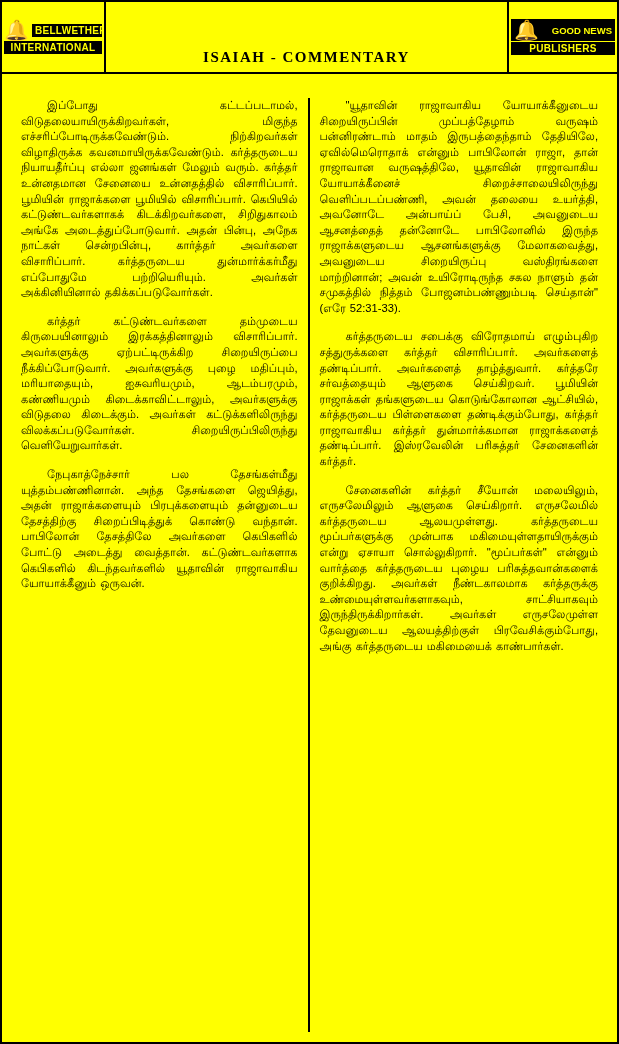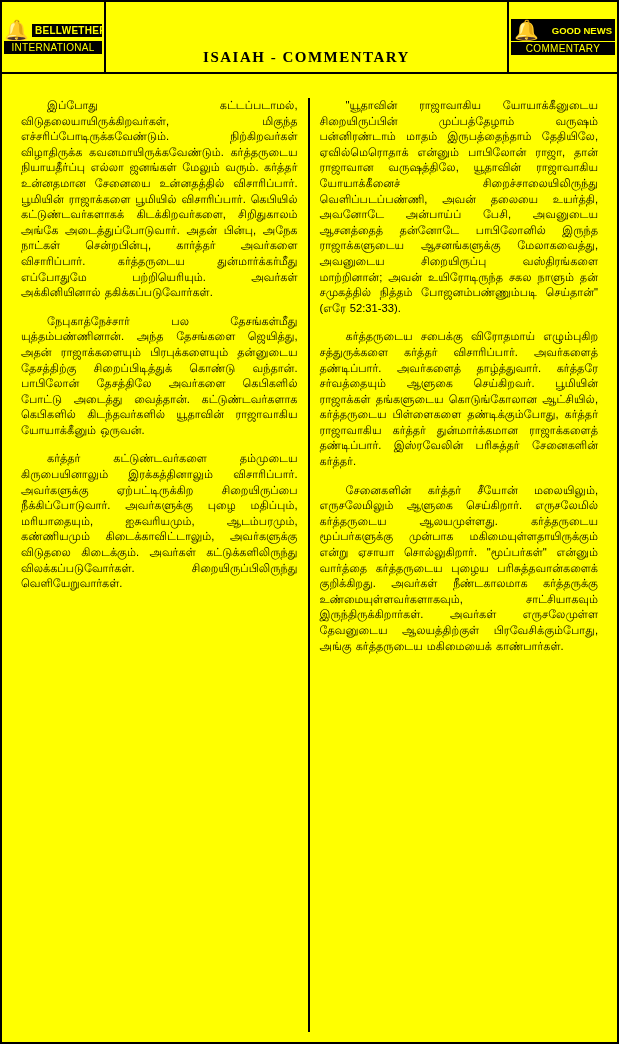--- a/index.html
+++ b/index.html
@@ -67,21 +67,21 @@
     width: 100%;
     box-sizing: border-box;
     text-align: center;
     white-space: nowrap;
     overflow: hidden;
   }
   .logo-line2 {
     background: #000000;
     color: #ffff00;
     font-size: 10px;
-    font-weight: normal;
+    font-weight: bold;
     letter-spacing: 0.3px;
     padding: 1px 3px;
     width: 100%;
     box-sizing: border-box;
     text-align: center;
     white-space: nowrap;
     overflow: hidden;
     margin-top: 1px;
   }
   .logo-right-stack {
@@ -168,32 +168,32 @@
     <div class="title-block">
       <div class="title-en">ISAIAH  -  COMMENTARY</div>
     </div>
 
     <div class="logo-box right">
       <div class="logo-right-stack">
         <div class="logo-right-row">
           <span class="bell-glyph">🔔</span>
           <span class="logo-right-text">GOOD NEWS</span>
         </div>
-        <div class="logo-line2">COMMENTARY</div>
+        <div class="logo-line2">PUBLISHERS</div>
       </div>
     </div>
 
   </div>
 
   <div class="body-wrap">
 
     <div class="column left">
       <p class="para">இப்போது கட்டப்படாமல், விடுதலையாயிருக்கிறவர்கள், மிகுந்த எச்சரிப்போடிருக்கவேண்டும். நிற்கிறவர்கள் விழாதிருக்க கவனமாயிருக்கவேண்டும். கர்த்தருடைய நியாயதீர்ப்பு எல்லா ஜனங்கள் மேலும் வரும். கர்த்தர் உன்னதமான சேனையை உன்னதத்தில் விசாரிப்பார். பூமியின் ராஜாக்களை பூமியில் விசாரிப்பார். கெபியில் கட்டுண்டவர்களாகக் கிடக்கிறவர்களை, சிறிதுகாலம் அங்கே அடைத்துப்போடுவார். அதன் பின்பு, அநேக நாட்கள் சென்றபின்பு, கார்த்தர் அவர்களை விசாரிப்பார். கர்த்தருடைய துன்மார்க்கர்மீது எப்போதுமே பற்றியெரியும். அவர்கள் அக்கினியினால் தகிக்கப்படுவோர்கள்.</p>
+      <p class="para">கர்த்தர் கட்டுண்டவர்களை தம்முடைய கிருபையினாலும் இரக்கத்தினாலும் விசாரிப்பார். அவர்களுக்கு ஏற்பட்டிருக்கிற சிறையிருப்பை நீக்கிப்போடுவார். அவர்களுக்கு புழை மதிப்பும், மரியாதையும், ஐசுவரியமும், ஆடம்பரமும், கண்ணியமும் கிடைக்காவிட்டாலும், அவர்களுக்கு விடுதலை கிடைக்கும். அவர்கள் கட்டுக்களிலிருந்து விலக்கப்படுவோர்கள். சிறையிருப்பிலிருந்து வெளியேறுவார்கள்.</p>
       <p class="para">நேபுகாத்நேச்சார் பல தேசங்கள்மீது யுத்தம்பண்ணினான். அந்த தேசங்களை ஜெயித்து, அதன் ராஜாக்களையும் பிரபுக்களையும் தன்னுடைய தேசத்திற்கு சிறைப்பிடித்துக் கொண்டு வந்தான். பாபிலோன் தேசத்திலே அவர்களை கெபிகளில் போட்டு அடைத்து வைத்தான். கட்டுண்டவர்களாக கெபிகளில் கிடந்தவர்களில் யூதாவின் ராஜாவாகிய யோயாக்கீனும் ஒருவன்.</p>
-      <p class="para">கர்த்தர் கட்டுண்டவர்களை தம்முடைய கிருபையினாலும் இரக்கத்தினாலும் விசாரிப்பார். அவர்களுக்கு ஏற்பட்டிருக்கிற சிறையிருப்பை நீக்கிப்போடுவார். அவர்களுக்கு புழை மதிப்பும், மரியாதையும், ஐசுவரியமும், ஆடம்பரமும், கண்ணியமும் கிடைக்காவிட்டாலும், அவர்களுக்கு விடுதலை கிடைக்கும். அவர்கள் கட்டுக்களிலிருந்து விலக்கப்படுவோர்கள். சிறையிருப்பிலிருந்து வெளியேறுவார்கள்.</p>
     </div>
 
     <div class="column right">
       <p class="para">"யூதாவின் ராஜாவாகிய யோயாக்கீனுடைய சிறையிருப்பின் முப்பத்தேழாம் வருஷம் பன்னிரண்டாம் மாதம் இருபத்தைந்தாம் தேதியிலே, ஏவில்மெரொதாக் என்னும் பாபிலோன் ராஜா, தான் ராஜாவான வருஷத்திலே, யூதாவின் ராஜாவாகிய யோயாக்கீனைச் சிறைச்சாலையிலிருந்து வெளிப்படப்பண்ணி, அவன் தலையை உயர்த்தி, அவனோடே அன்பாய்ப் பேசி, அவனுடைய ஆசனத்தைத் தன்னோடே பாபிலோனில் இருந்த ராஜாக்களுடைய ஆசனங்களுக்கு மேலாகவைத்து, அவனுடைய சிறையிருப்பு வஸ்திரங்களை மாற்றினான்; அவன் உயிரோடிருந்த சகல நாளும் தன் சமுகத்தில் நித்தம் போஜனம்பண்ணும்படி செய்தான்" (எரே 52:31-33).</p>
       <p class="para">கர்த்தருடைய சபைக்கு விரோதமாய் எழும்புகிற சத்துருக்களை கர்த்தர் விசாரிப்பார். அவர்களைத் தண்டிப்பார். அவர்களைத் தாழ்த்துவார். கர்த்தரே சர்வத்தையும் ஆளுகை செய்கிறவர். பூமியின் ராஜாக்கள் தங்களுடைய கொடுங்கோலான ஆட்சியில், கர்த்தருடைய பிள்ளைகளை தண்டிக்கும்போது, கர்த்தர் ராஜாவாகிய கர்த்தர் துன்மார்க்கமான ராஜாக்களைத் தண்டிப்பார். இஸ்ரவேலின் பரிசுத்தர் சேனைகளின் கர்த்தர்.</p>
       <p class="para">சேனைகளின் கர்த்தர் சீயோன் மலையிலும், எருசலேமிலும் ஆளுகை செய்கிறார். எருசலேமில் கர்த்தருடைய ஆலயமுள்ளது. கர்த்தருடைய மூப்பர்களுக்கு முன்பாக மகிமையுள்ளதாயிருக்கும் என்று ஏசாயா சொல்லுகிறார். "மூப்பர்கள்" என்னும் வார்த்தை கர்த்தருடைய புழைய பரிசுத்தவான்களைக் குறிக்கிறது. அவர்கள் நீண்டகாலமாக கர்த்தருக்கு உண்மையுள்ளவர்களாகவும், சாட்சியாகவும் இருந்திருக்கிறார்கள். அவர்கள் எருசலேமுள்ள தேவனுடைய ஆலயத்திற்குள் பிரவேசிக்கும்போது, அங்கு கர்த்தருடைய மகிமையைக் காண்பார்கள்.</p>
     </div>
 
   </div>
 

